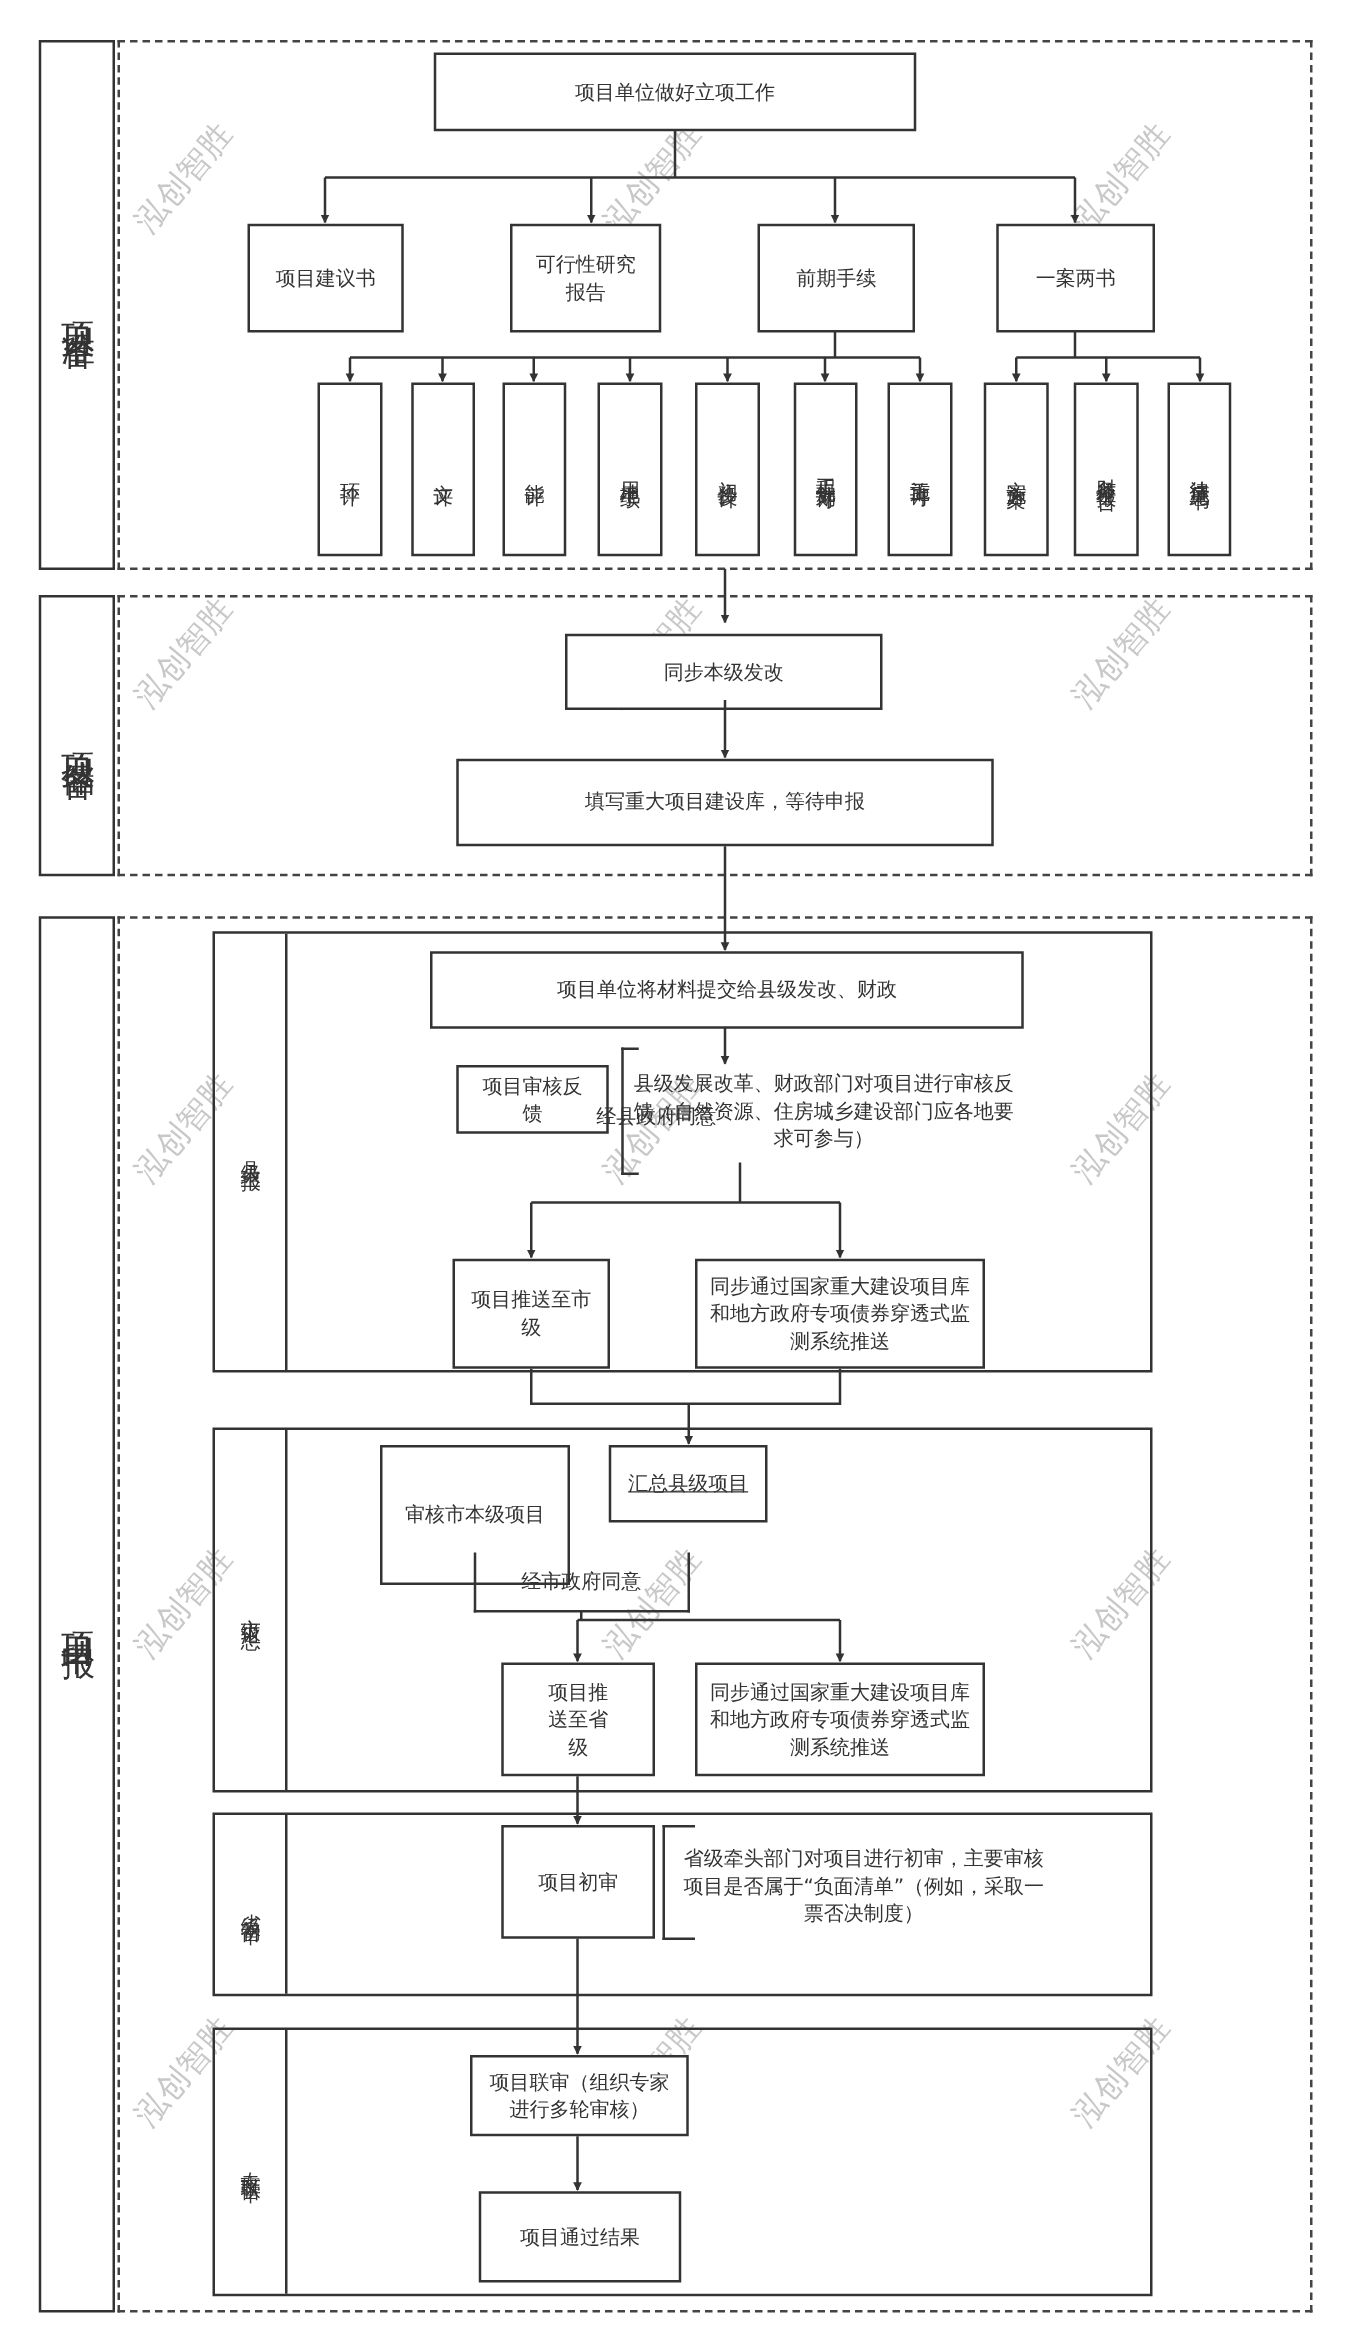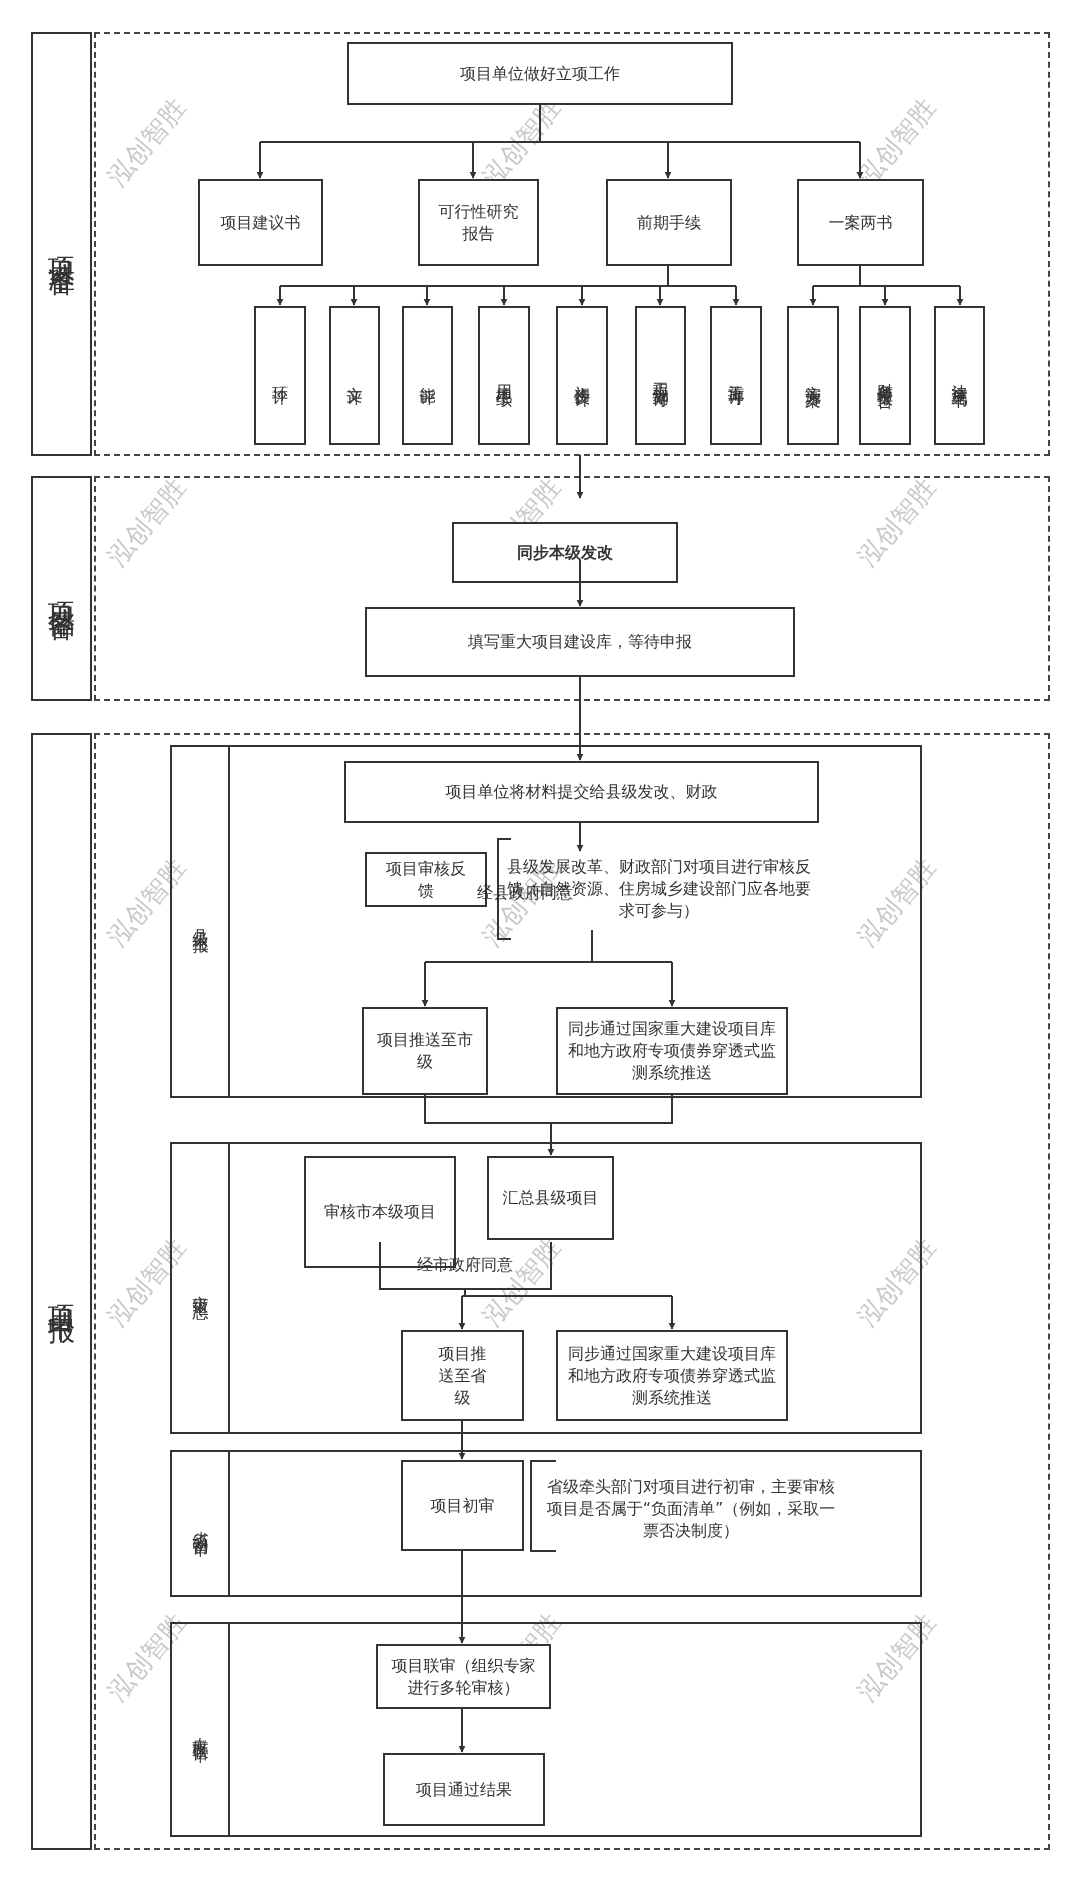--- a/index.html
+++ b/index.html
@@ -43,41 +43,41 @@
 <div class="wm" style="left:845px;top:1640px;">泓创智胜</div>
 
 <div class="stage-label" style="left:31px;top:32px;width:61px;height:424px;">
   <span>项目准备</span>
 </div>
 <div class="dashed" style="left:94px;top:32px;width:956px;height:424px;"></div>
 
 <div class="box" style="left:347px;top:42px;width:386px;height:63px;">项目单位做好立项工作</div>
 
 <div class="box" style="left:198px;top:179px;width:125px;height:87px;">项目建议书</div>
-<div class="box" style="left:408px;top:179px;width:121px;height:87px;padding:4px 14px;margin-left:10px;">可行性研究报告</div>
+<div class="box" style="left:408px;top:179px;width:121px;height:87px;padding:4px 14px;">可行性研究报告</div>
 <div class="box" style="left:606px;top:179px;width:126px;height:87px;">前期手续</div>
 <div class="box" style="left:797px;top:179px;width:127px;height:87px;">一案两书</div>
 
 <div class="box vbox" style="left:254px;top:306px;width:52px;height:139px;">环评</div>
 <div class="box vbox" style="left:329px;top:306px;width:51px;height:139px;">文评</div>
 <div class="box vbox" style="left:402px;top:306px;width:51px;height:139px;">能评</div>
 <div class="box vbox" style="left:478px;top:306px;width:52px;height:139px;">用地手续</div>
 <div class="box vbox" style="left:556px;top:306px;width:52px;height:139px;">初步设计</div>
 <div class="box vbox" style="left:635px;top:306px;width:51px;height:139px;">工程规划许可</div>
 <div class="box vbox" style="left:710px;top:306px;width:52px;height:139px;">施工许可</div>
 <div class="box vbox" style="left:787px;top:306px;width:52px;height:139px;">实施方案</div>
 <div class="box vbox" style="left:859px;top:306px;width:52px;height:139px;">财务评价报告</div>
 <div class="box vbox" style="left:934px;top:306px;width:51px;height:139px;">法律意见书</div>
 
 <div class="stage-label" style="left:31px;top:476px;width:61px;height:225px;">
   <span>项目储备</span>
 </div>
 <div class="dashed" style="left:94px;top:476px;width:956px;height:225px;"></div>
 
-<div class="box" style="left:452px;top:522px;width:226px;height:61px;font-weight:bold;">同步本级发改</div>
+<div class="box" style="left:452px;top:507px;width:254px;height:61px;">同步本级发改</div>
 <div class="box" style="left:365px;top:607px;width:430px;height:70px;font-family:Liberation Serif, serif;">填写重大项目建设库，等待申报</div>
 
 <div class="stage-label" style="left:31px;top:733px;width:61px;height:1117px;">
   <span>项目申报</span>
 </div>
 <div class="dashed" style="left:94px;top:733px;width:956px;height:1117px;"></div>
 
 <div class="lane" style="left:170px;top:745px;width:752px;height:353px;">
   <div class="lane-head">
       <span>县级上报</span>
@@ -90,21 +90,21 @@
 <div class="note" style="left:455px;top:882px;width:140px;">经县政府同意</div>
 <div class="box" style="left:362px;top:1007px;width:126px;height:88px;padding:4px 12px;">项目推送至市级</div>
 <div class="box" style="left:556px;top:1007px;width:232px;height:88px;padding:4px 10px;">同步通过国家重大建设项目库和地方政府专项债券穿透式监测系统推送</div>
 
 <div class="lane" style="left:170px;top:1142px;width:752px;height:292px;">
   <div class="lane-head">
       <span>市级汇总</span>
     </div>
 </div>
 <div class="box" style="left:304px;top:1156px;width:152px;height:112px;">审核市本级项目</div>
-<div class="box" style="left:487px;top:1156px;width:127px;height:84px;">汇总县级项目</div>
+<div class="box" style="left:487px;top:1156px;width:127px;height:62px;text-decoration:underline;">汇总县级项目</div>
 <div class="abs" style="left:379px;top:1242px;width:173px;height:48px;border:2px solid #333;border-top:none;"></div>
 <div class="note" style="left:395px;top:1254px;width:140px;">经市政府同意</div>
 <div class="box" style="left:401px;top:1330px;width:123px;height:91px;padding:4px 28px;">项目推送至省级</div>
 <div class="box" style="left:556px;top:1330px;width:232px;height:91px;padding:4px 10px;">同步通过国家重大建设项目库和地方政府专项债券穿透式监测系统推送</div>
 
 <div class="lane" style="left:170px;top:1450px;width:752px;height:147px;">
   <div class="lane-head">
       <span>省级初审</span>
     </div>
 </div>

